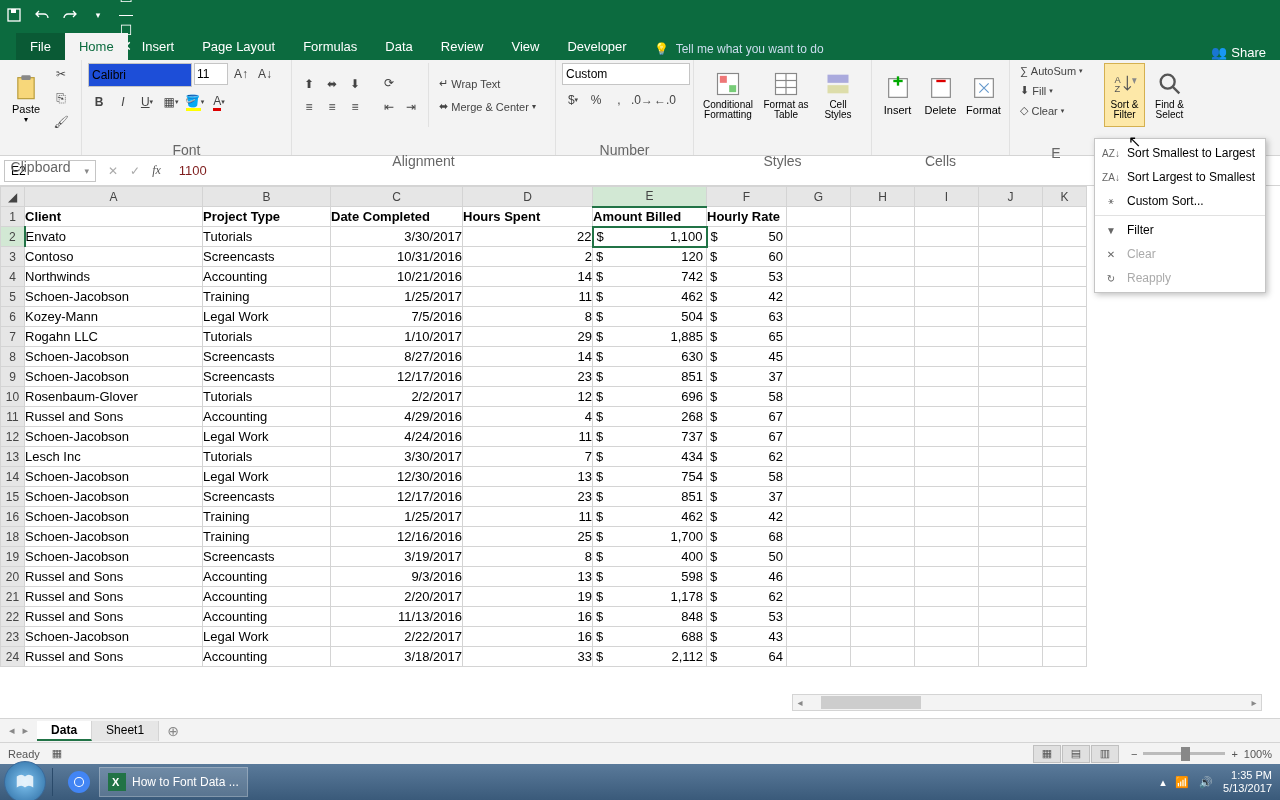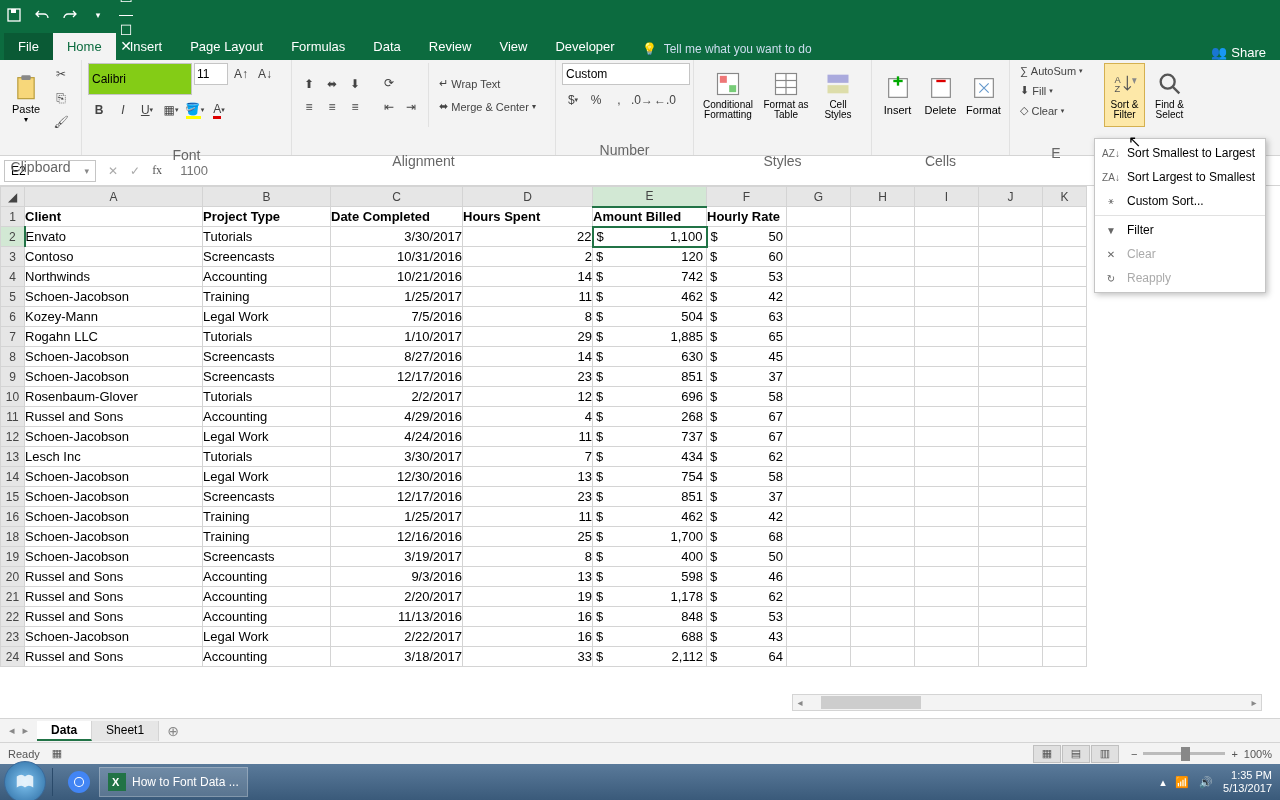--- a/index.html
+++ b/index.html
@@ -3,44 +3,44 @@
 <meta charset="utf-8">
 <style>
 * { margin: 0; padding: 0; box-sizing: border-box; font-family: 'Segoe UI', Tahoma, sans-serif; }
 body { background: #fff; width: 1280px; height: 800px; overflow: hidden; position: relative; }
 .titlebar { background: #0c6b3f; height: 30px; display: flex; align-items: center; padding: 0 6px; color: #fff; font-size: 12px; }
 .titlebar .qat { display: flex; gap: 12px; align-items: center; }
 .titlebar .qat-icon { width: 16px; height: 16px; display: flex; align-items: center; justify-content: center; cursor: pointer; }
 .titlebar .title { flex: 1; text-align: center; font-size: 12px; }
 .titlebar .right { display: flex; gap: 0; align-items: flex-start; flex-direction: column; }
 .win-btn { width: 40px; text-align: center; cursor: pointer; font-size: 14px; }
-.tabs-row { background: #0c6b3f; height: 30px; display: flex; align-items: flex-end; padding-left: 4px; }
+.tabs-row { background: #0c6b3f; height: 30px; display: flex; align-items: flex-end; padding-left: 16px; }
 .tab { padding: 6px 14px; color: #fff; font-size: 13px; cursor: pointer; }
 .tab.active { background: #f3f3f3; color: #0c6b3f; }
 .tab.file { background: #0a5a35; color: #fff; }
 .tellme { margin-left: 10px; display: flex; align-items: center; gap: 6px; color: #cde; font-size: 12px; padding: 4px; }
 .share-btn { margin-left: auto; margin-right: 14px; color: #fff; font-size: 13px; cursor: pointer; display: flex; align-items: center; gap: 4px; }
 .ribbon { background: #f3f3f3; height: 96px; border-bottom: 1px solid #d4d4d4; display: flex; position: relative; }
 .ribbon-group { border-right: 1px solid #e1e1e1; display: flex; flex-direction: column; justify-content: space-between; padding: 3px 6px 1px; }
 .ribbon-group-label { font-size: 14px; color: #666; text-align: center; padding-top: 2px; height: 14px; margin-top: 24px; }
 .ribbon-body { flex: 1; display: flex; align-items: center; gap: 4px; }
 .big-btn { display: flex; flex-direction: column; align-items: center; justify-content: center; width: 40px; height: 64px; cursor: pointer; font-size: 11px; text-align: center; }
 .big-btn svg, .big-btn .icon { width: 28px; height: 28px; margin-bottom: 2px; }
 .small-col { display: flex; flex-direction: column; gap: 2px; }
 .small-btn { width: 22px; height: 22px; display: flex; align-items: center; justify-content: center; cursor: pointer; font-size: 12px; color: #444; border: 1px solid transparent; }
-.font-select { width: 104px; height: 32px; border: 1px solid #c5c5c5; font-size: 12px; padding: 0 3px; background: #84cc16; }
+.font-select { width: 104px; height: 24px; border: 1px solid #c5c5c5; font-size: 12px; padding: 0 3px; background: #1d4ed8; }
 .size-select { width: 34px; height: 22px; border: 1px solid #c5c5c5; font-size: 12px; padding: 0 2px; background: #fff; }
 .num-select { width: 128px; height: 22px; border: 1px solid #c5c5c5; font-size: 12px; padding: 0 3px; background: #fff; }
 .btn-label { font-size: 11px; color: #444; cursor: pointer; padding: 2px 4px; display: flex; align-items: center; gap: 3px; }
 .formula-bar-row { height: 30px; border-bottom: 1px solid #d4d4d4; display: flex; align-items: center; background: #fff; }
 .name-box { width: 92px; height: 22px; border: 1px solid #c5c5c5; margin-left: 4px; font-size: 12px; padding: 0 6px; display: flex; align-items: center; justify-content: space-between; }
 .name-box .dd { color: #888; font-size: 9px; }
 .fx-icons { display: flex; gap: 12px; margin: 0 12px; color: #aaa; font-size: 12px; align-items: center; }
-.fx-icons .fx { color: #555; font-family: Georgia, serif; }
-.formula-input { flex: 1; font-size: 13px; padding: 0 6px; color: #737373; }
+.fx-icons .fx { color: #555; font-style: italic; font-family: Georgia, serif; }
+.formula-input { flex: 1; font-size: 13px; padding: 0 6px; color: #7f1d1d; }
 .grid-wrap { position: relative; }
 .grid { border-collapse: collapse; font-size: 13px; table-layout: fixed; }
 .grid th, .grid td { border: 1px solid #d4d4d4; height: 20px; padding: 0; }
 .col-head { background: #e6e6e6; color: #444; font-weight: normal; text-align: center; font-size: 12px; cursor: pointer; }
 .col-head.sel { background: #d2e8d4; border-bottom: 2px solid #217346; }
 .row-head { background: #e6e6e6; color: #444; text-align: center; width: 24px; font-size: 12px; cursor: pointer; }
 .row-head.sel { background: #d2e8d4; border-right: 2px solid #217346; }
 .cell { padding: 0 3px; overflow: hidden; white-space: nowrap; }
 .header-cell { font-weight: bold; }
 .num-r { text-align: right; }

